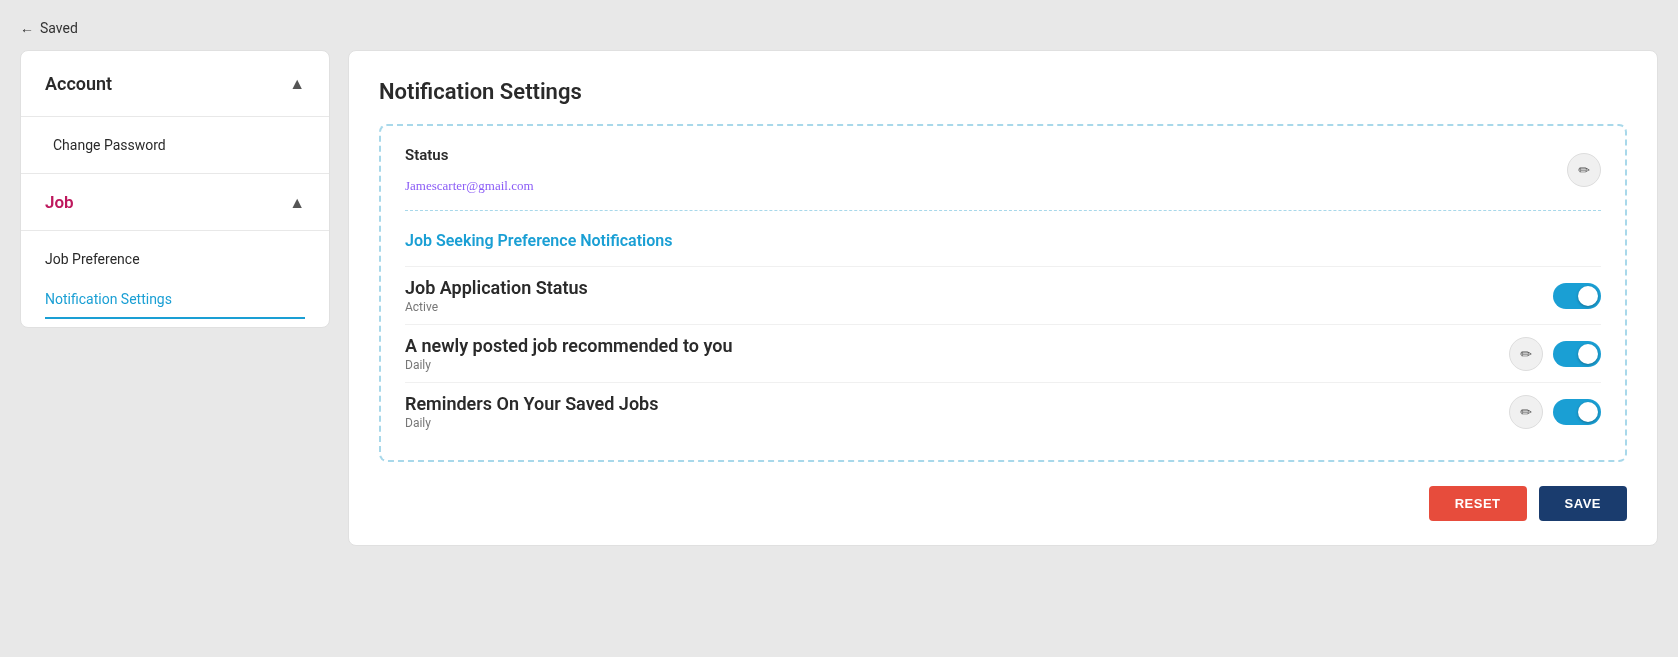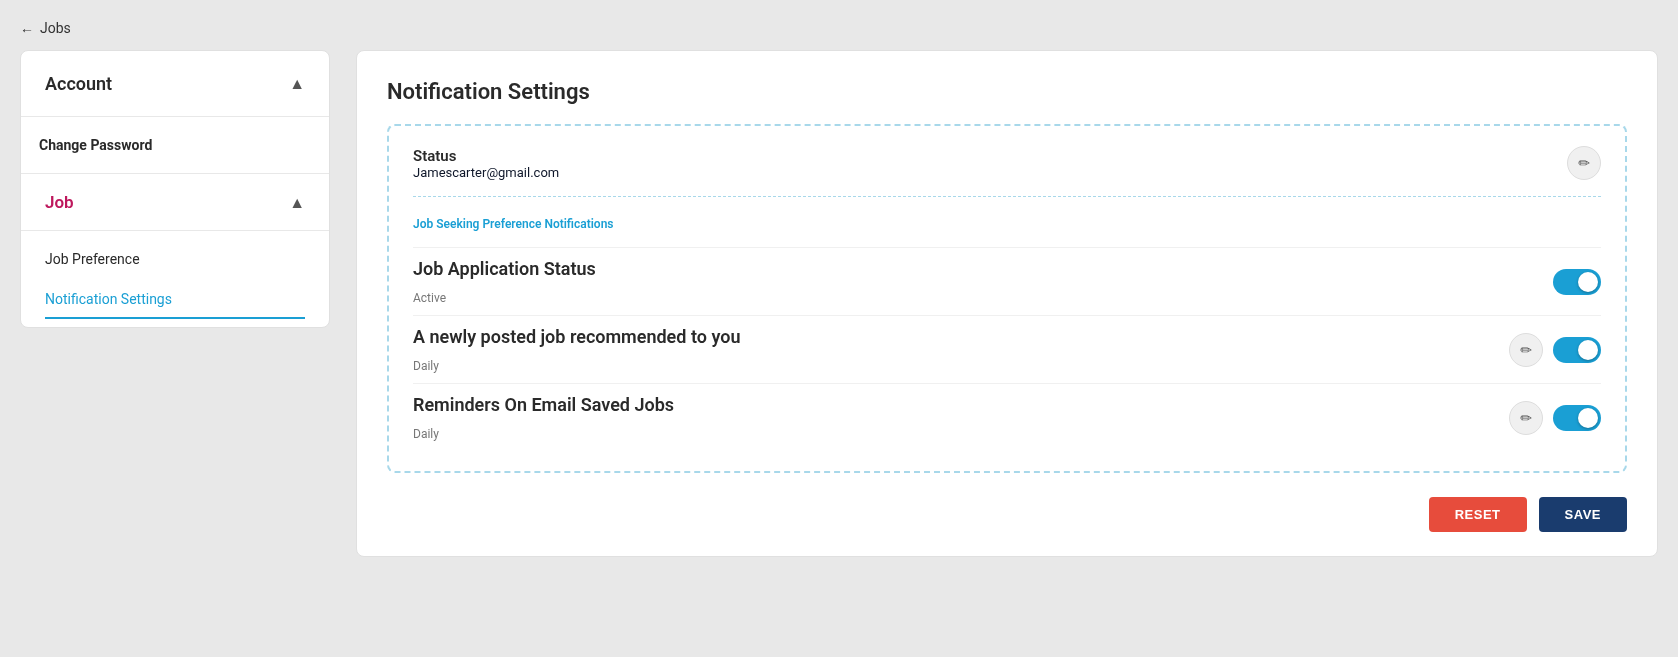--- a/index.html
+++ b/index.html
@@ -14,21 +14,21 @@
       align-items: center;
       gap: 6px;
       color: #333;
       font-size: 14px;
       margin-bottom: 14px;
       cursor: pointer;
       width: fit-content;
     }
     .main-layout {
       display: flex;
-      gap: 12px;
+      gap: 4px;
       background: transparent;
     }
     
     .sidebar {
       width: 310px;
       background: #fff;
       border-radius: 8px;
       border: 1px solid #e0e0e0;
       flex-shrink: 0;
       overflow: hidden;
@@ -49,23 +49,23 @@
     }
     .chevron-icon {
       font-size: 16px;
       color: #555;
     }
     .sidebar-items {
       padding: 8px 0;
       border-bottom: 1px solid #e8e8e8;
     }
     .sidebar-item {
-      padding: 12px 18px;
+      padding: 12px 32px;
       font-size: 14px;
-      font-weight: 700;
+      font-weight: 400;
       color: #2a2a2a;
       cursor: pointer;
     }
     .job-section-header {
       display: flex;
       align-items: center;
       justify-content: space-between;
       padding: 18px 24px;
       cursor: pointer;
       border-bottom: 1px solid #e8e8e8;
@@ -130,61 +130,62 @@
       border-bottom: 1px dashed #a8d8ea;
       margin-bottom: 20px;
     }
     .email-label {
       font-size: 15px;
       font-weight: 600;
       color: #2a2a2a;
     }
     .email-value {
       font-size: 13px;
-      color: #0f172a;
-      margin-top: 0;
+      color: #8b5cf6;
+      margin-top: 14px;
+      font-family: Liberation Serif, serif;
     }
     .edit-btn {
       width: 34px;
       height: 34px;
       border-radius: 50%;
       background: #f0f0f0;
       border: 1px solid #ddd;
       display: flex;
       align-items: center;
       justify-content: center;
       cursor: pointer;
       color: #555;
       font-size: 14px;
     }
 
     
     .section-subtitle {
-      font-size: 12px;
+      font-size: 16px;
       font-weight: 600;
       color: #1a9fd4;
       margin-bottom: 16px;
     }
     .pref-row {
       display: flex;
       align-items: center;
       justify-content: space-between;
       padding: 10px 0;
       border-top: 1px solid #f0f0f0;
     }
     .pref-row:first-of-type { border-top: none; }
     .pref-label {
       font-size: 18px;
       font-weight: 600;
       color: #2a2a2a;
     }
     .pref-sub {
       font-size: 12px;
       color: #777;
-      margin-top: 12px;
+      margin-top: 2px;
     }
     .pref-controls {
       display: flex;
       align-items: center;
       gap: 10px;
     }
 
     
     .toggle {
       position: relative;
@@ -235,21 +236,21 @@
       font-weight: 600;
       cursor: pointer;
       letter-spacing: 0.5px;
     }
   </style>
 </head>
 <body>
 
 <div class="back-link">
   <span>←</span>
-  <span>Jobs</span>
+  <span>Saved</span>
 </div>
 
 <div class="main-layout">
 
   <div class="sidebar">
 
     <div class="sidebar-section-header">
       <span class="sidebar-section-title">Account</span>
       <span class="chevron-icon">▲</span>
     </div>
@@ -309,21 +310,21 @@
         <div class="pref-controls">
           <div class="edit-btn">
             <span>✏</span>
           </div>
           <div class="toggle"></div>
         </div>
       </div>
 
       <div class="pref-row">
         <div>
-          <div class="pref-label">Reminders On Email Saved Jobs</div>
+          <div class="pref-label">Reminders On Your Saved Jobs</div>
           <div class="pref-sub">Daily</div>
         </div>
         <div class="pref-controls">
           <div class="edit-btn">
             <span>✏</span>
           </div>
           <div class="toggle"></div>
         </div>
       </div>
 

